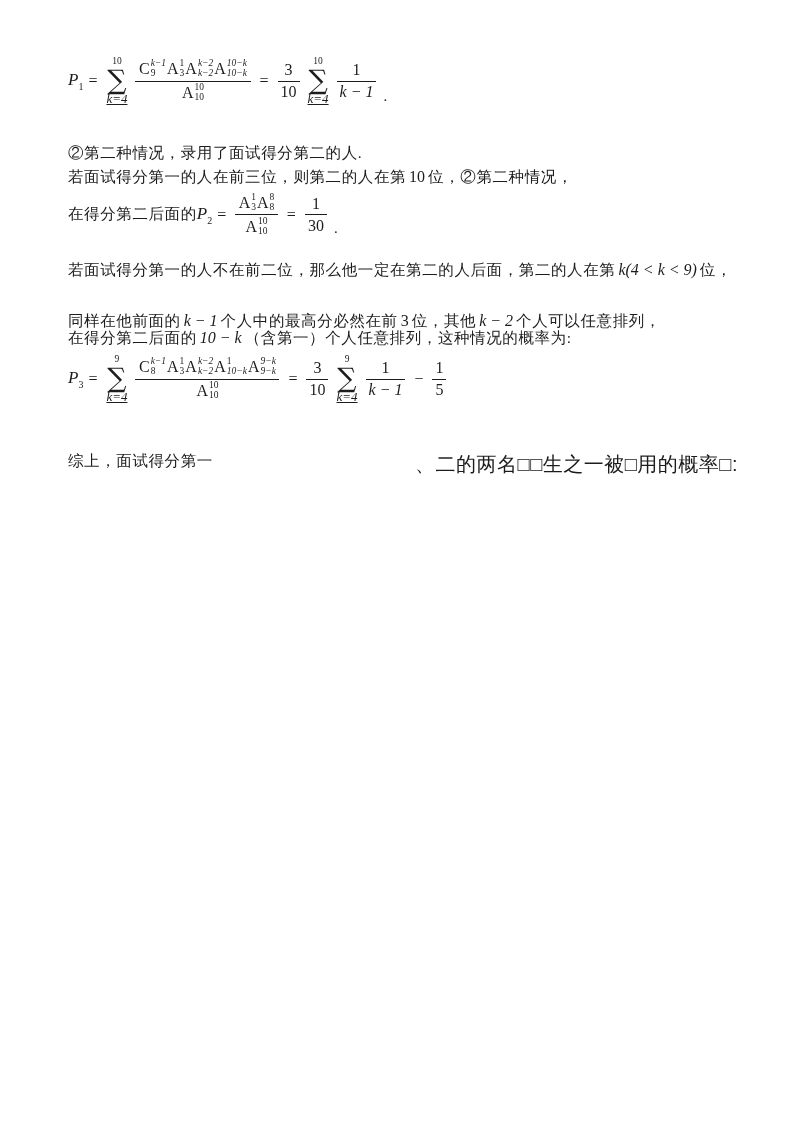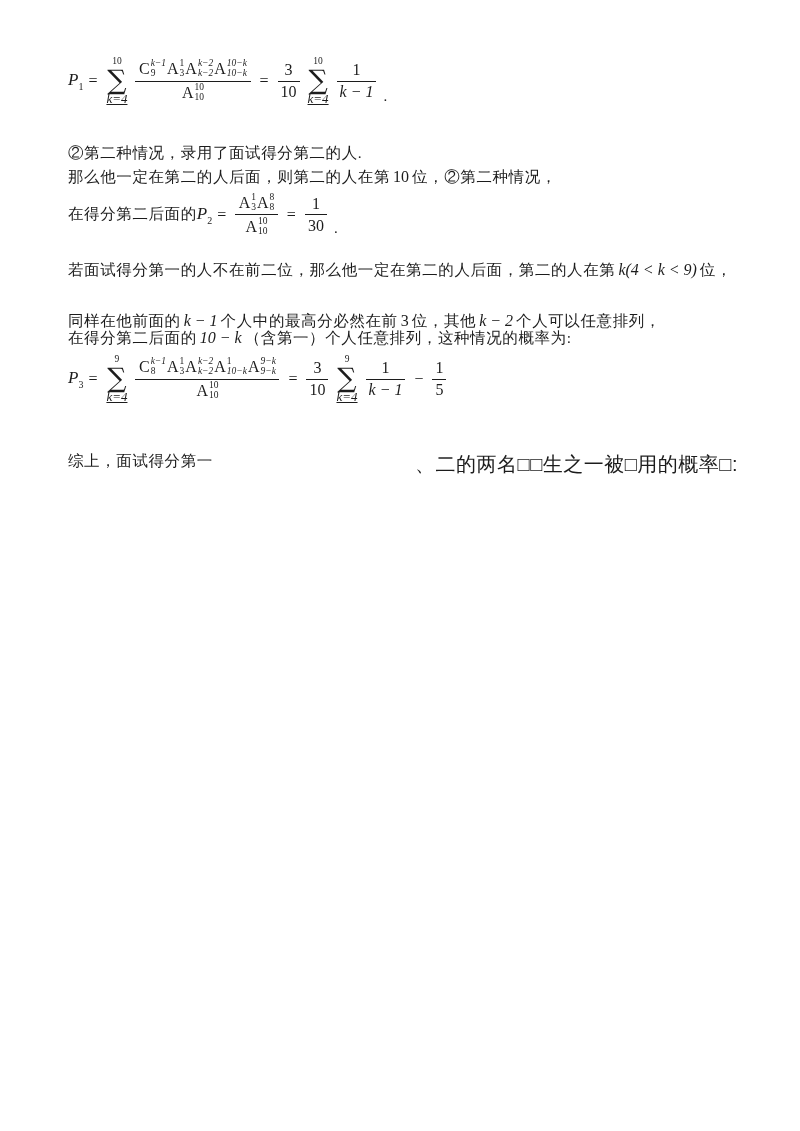--- a/index.html
+++ b/index.html
@@ -120,21 +120,21 @@
         <span class="fn">1</span>
         <span class="bar"></span>
         <span class="fd it">k − 1</span>
       </span>
     <span class="end">.</span>
   </div>
 
   <div class="blk cn b-case2">②第二种情况，录用了面试得分第二的人.</div>
 
   <div class="blk cn b-front3">
-    <span>那么他一定在第二的人后面，则第二的人在第</span><span class="mn">10</span><span>位，②第二种情况，</span>
+    <span>若面试得分第一的人在前三位，则第二的人在第</span><span class="mn">10</span><span>位，②第二种情况，</span>
   </div>
 
   <div class="blk row b-p2">
     <span class="cn">在得分第二后面的</span>
     <span class="lhs"><span class="base17">P</span><span class="lsub">2</span></span>
     <span class="op">=</span>
     <span class="frac">
       <span class="fn">
         <span class="atom">
             <span class="base">A</span>

